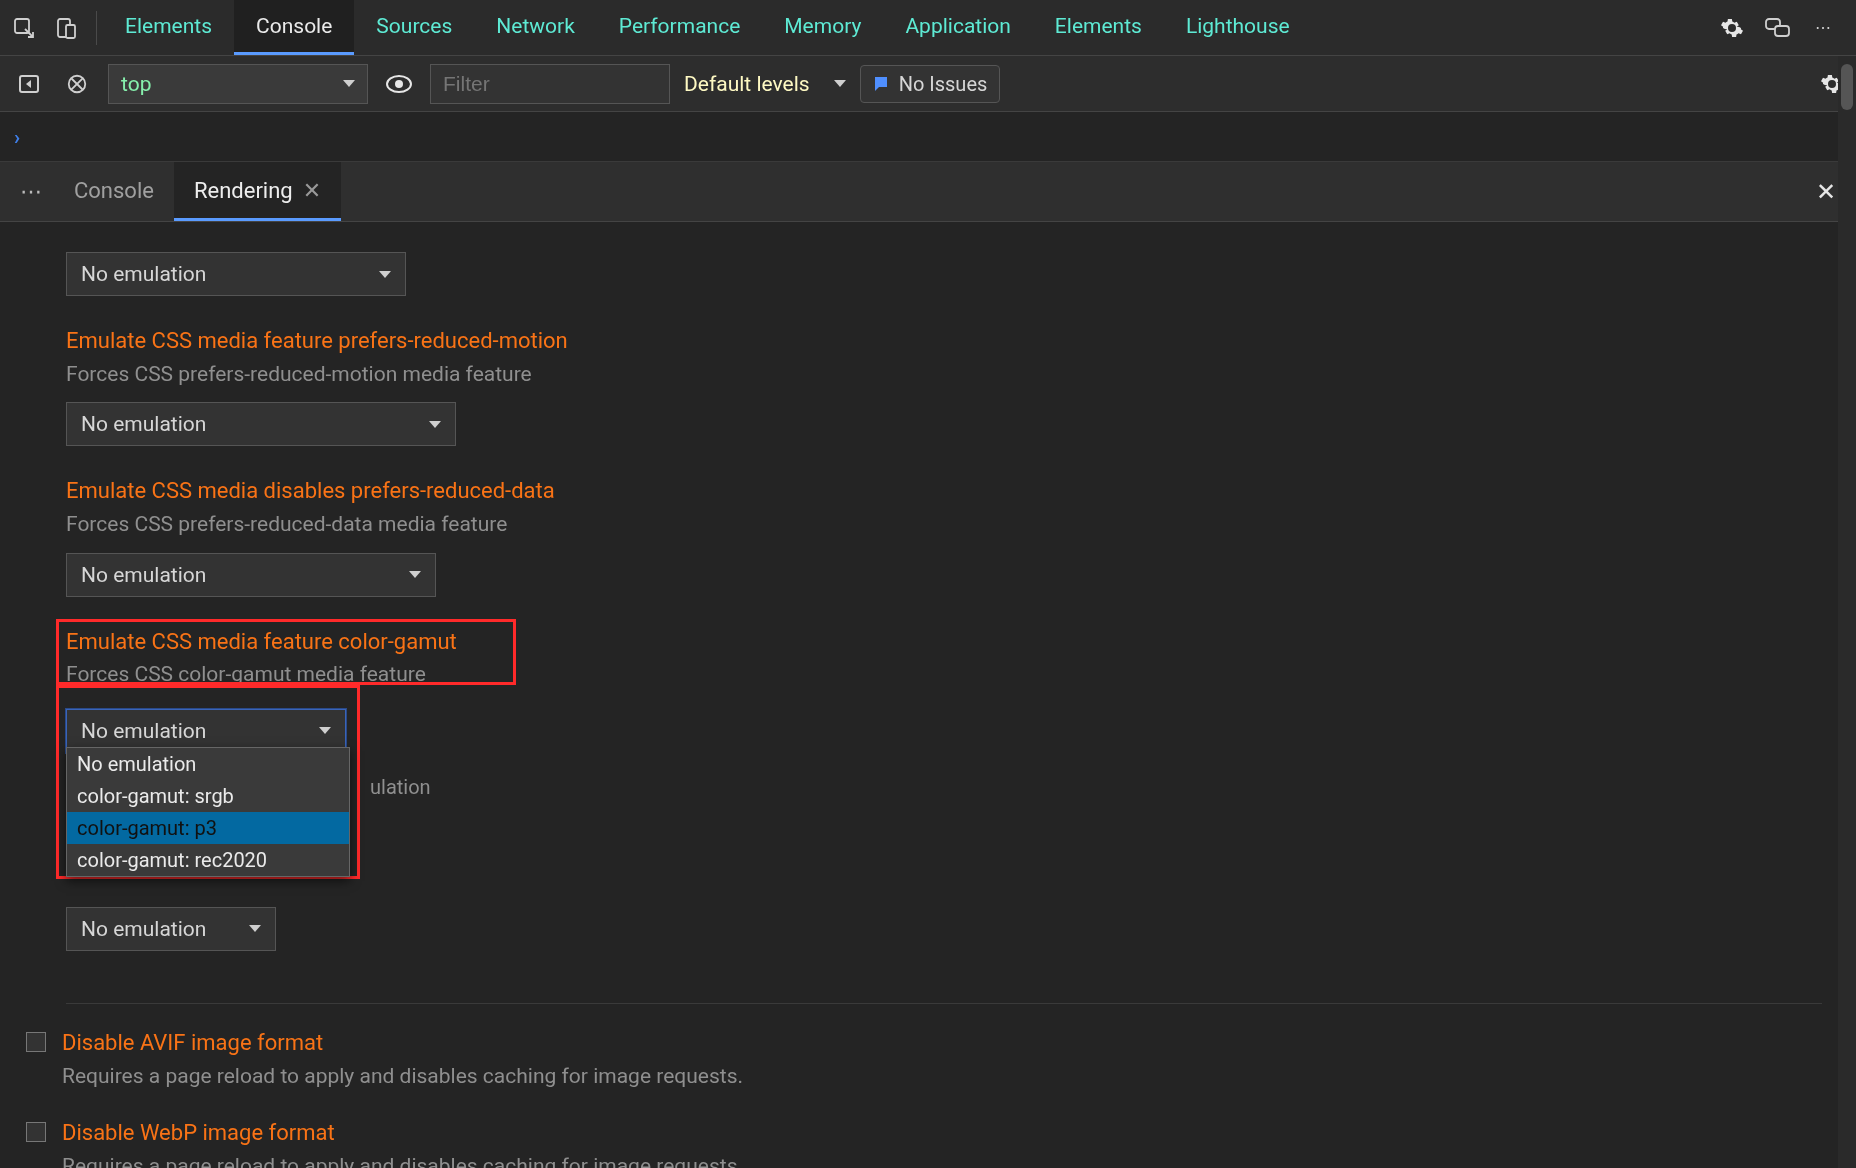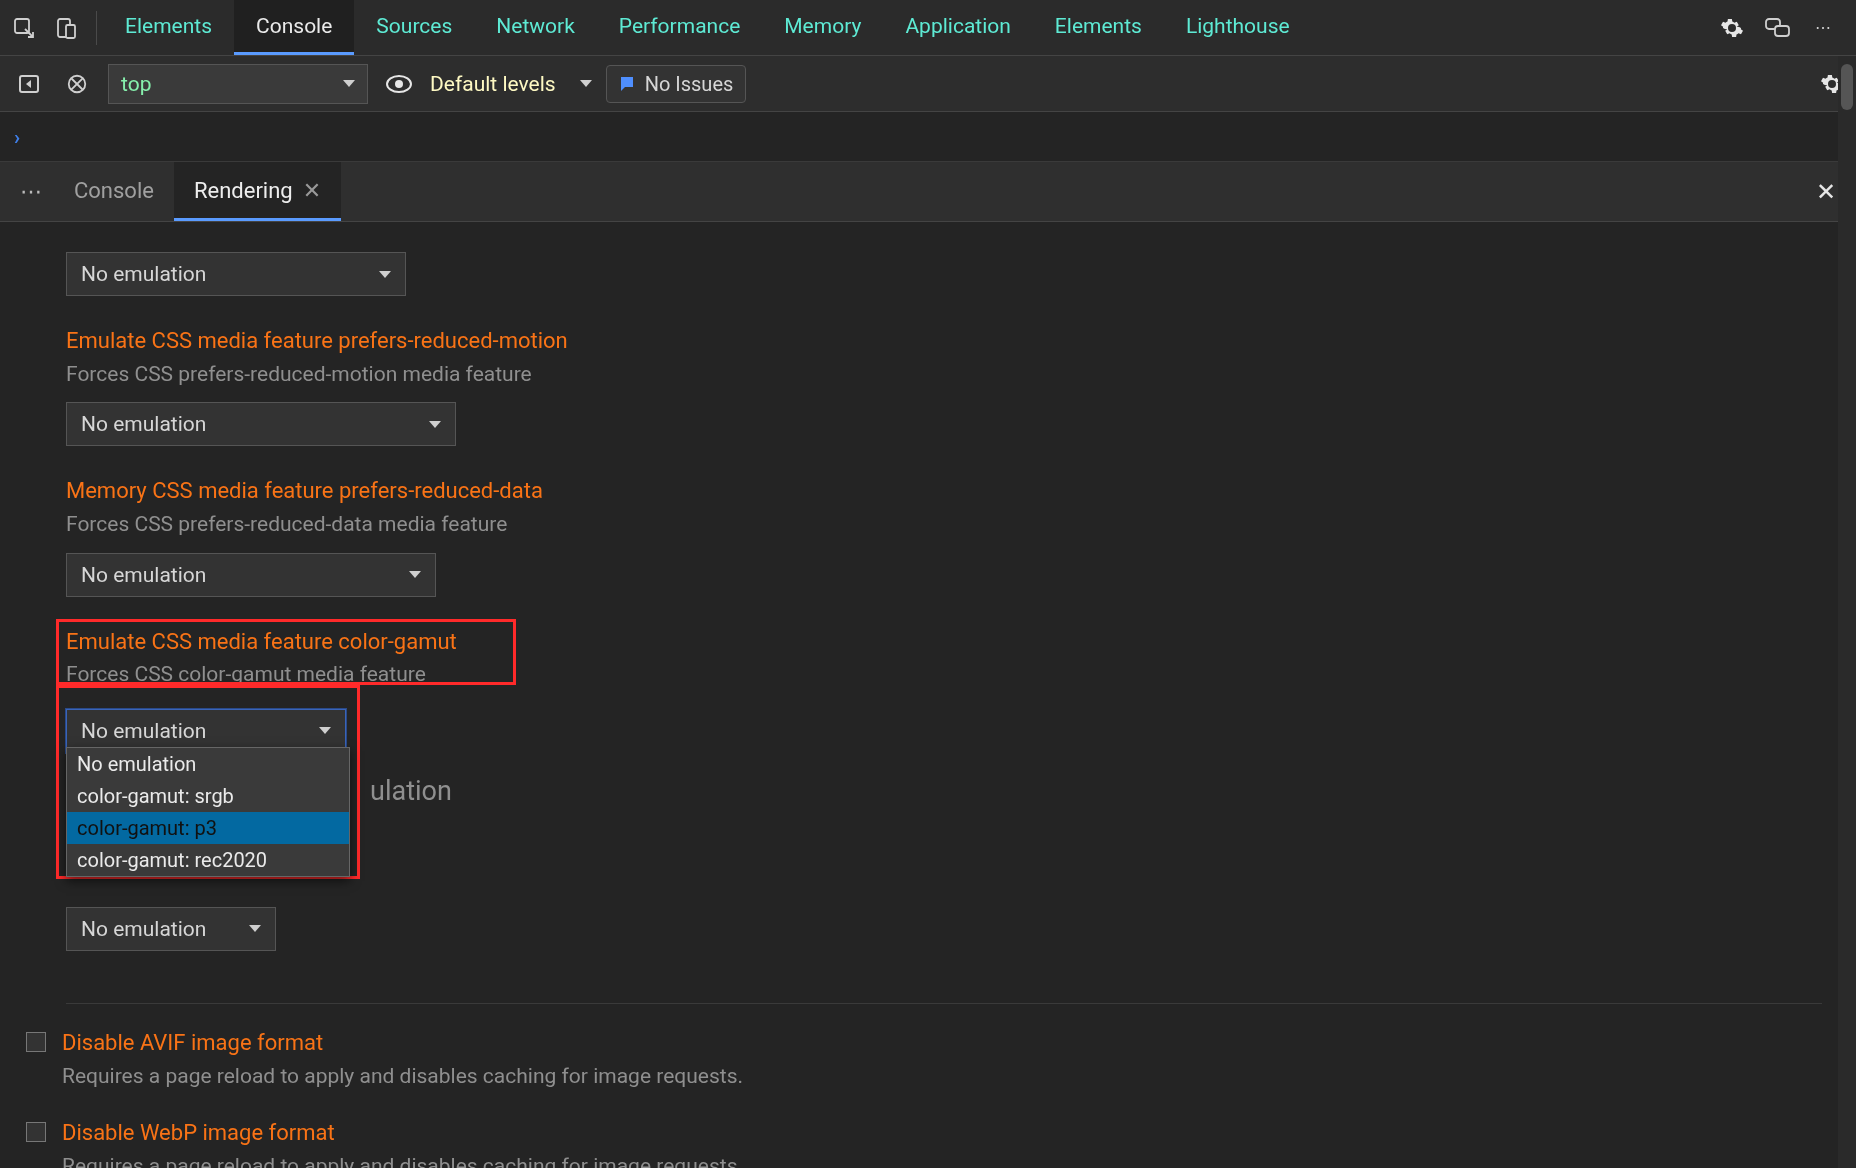--- a/index.html
+++ b/index.html
@@ -128,20 +128,21 @@
   <div class="context-select">
     <span>top</span>
     <span class="caret"></span>
   </div>
   <span class="iconbtn">
     <svg width="26" height="18" viewBox="0 0 26 18" fill="#e6e6e6">
         <ellipse cx="13" cy="9" rx="12" ry="8" fill="none" stroke="#e6e6e6" stroke-width="2"></ellipse>
         <circle cx="13" cy="9" r="4"></circle>
       </svg>
   </span>
+  <input class="filter-input" placeholder="Filter" style="">
   <div class="levels">
     <span>Default levels</span>
     <span class="caret"></span>
   </div>
   <div class="issues-badge">
     <svg width="18" height="18" viewBox="0 0 18 18" fill="#4f8fff">
         <path d="M2 2h12v10H6l-4 4z"></path>
       </svg>
     <span>No Issues</span>
   </div>
@@ -180,38 +181,38 @@
   <div class="block">
     <div class="block-title">Emulate CSS media feature prefers-reduced-motion</div>
     <div class="block-desc">Forces CSS prefers-reduced-motion media feature</div>
     <div class="select-box" style="min-width:390px;">
       <span>No emulation</span>
       <span class="caret"></span>
     </div>
   </div>
 
   <div class="block">
-    <div class="block-title">Memory CSS media feature prefers-reduced-data</div>
+    <div class="block-title">Emulate CSS media disables prefers-reduced-data</div>
     <div class="block-desc">Forces CSS prefers-reduced-data media feature</div>
     <div class="select-box" style="min-width:370px;">
       <span>No emulation</span>
       <span class="caret"></span>
     </div>
   </div>
 
   <div class="block" style="position:relative;">
     <div class="block-title">Emulate CSS media feature color-gamut</div>
     <div class="block-desc">Forces CSS color-gamut media feature</div>
     <div class="select-box" style="min-width:280px; border:1px solid #3a64b8; outline:1px solid #2a4a8a; margin-top:18px;">
       <span>No emulation</span>
       <span class="caret"></span>
     </div>
     
     
-    <div style="position:absolute; left:304px; top:148px; color:#8f8f8f; font-size:27px;">ulation</div>
+    <div style="position:absolute; left:304px; top:148px; color:#8f8f8f; font-size:20px;">ulation</div>
 
     
     <div class="hl-box-title" style="left:-10px; top:-8px; width:460px; height:66px;"></div>
     
     <div class="hl-box-select" style="left:-10px; top:58px; width:304px; height:194px;"></div>
 
     
     <div class="dropdown" style="left:0px; top:120px; width:284px;">
       <div class="opt">No emulation</div>
       <div class="opt">color-gamut: srgb</div>

